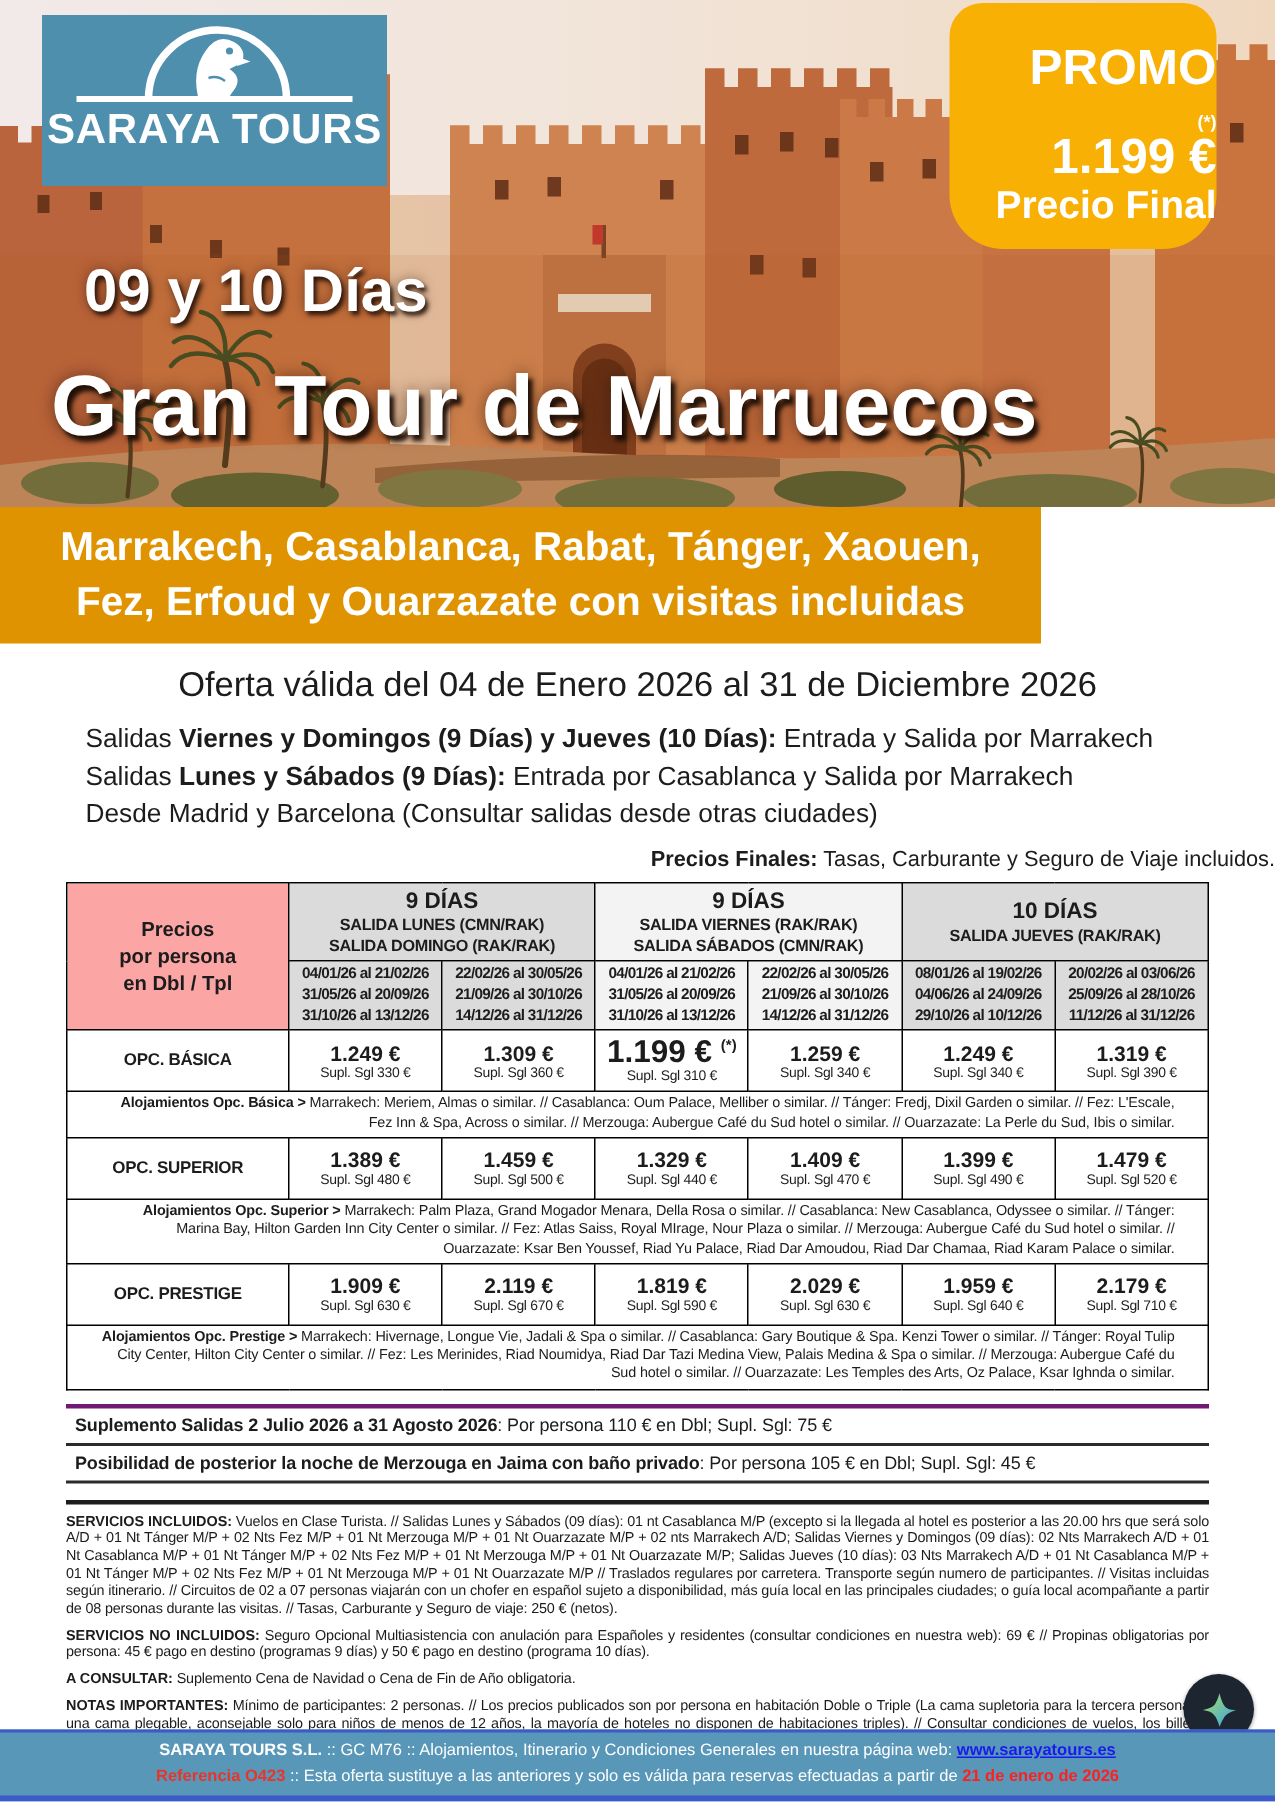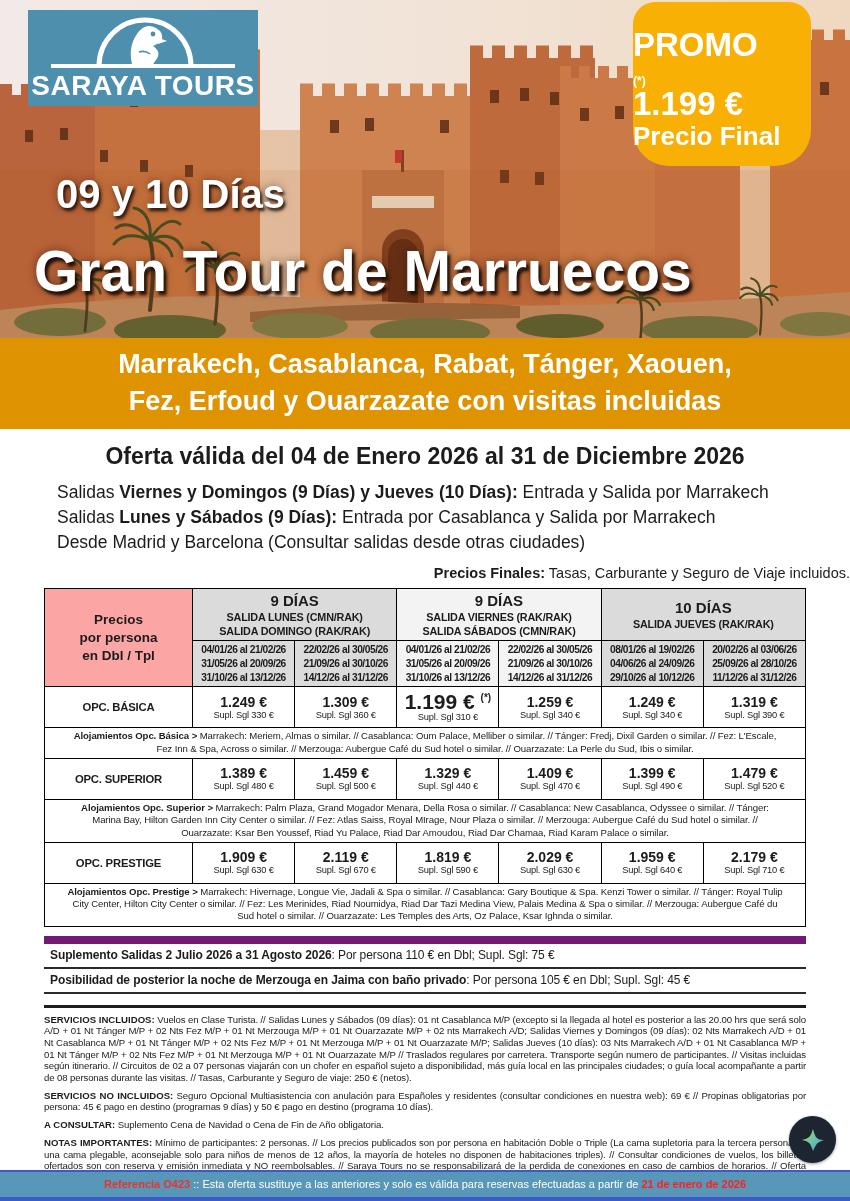--- a/index.html
+++ b/index.html
@@ -1,58 +1,58 @@
 <!DOCTYPE html>
 <html><head>
 <meta charset="utf-8">
 <style>
   html,body{margin:0;padding:0;}
   body{width:850px;height:1201px;position:relative;overflow:hidden;background:#fff;
        font-family:"Liberation Sans",sans-serif;color:#1c1c1c;}
   
   .hero{position:relative;width:850px;height:338px;overflow:hidden;background:#f1e6e4;}
   .hero svg.scene{position:absolute;left:0;top:0;}
-  .logo-box{position:absolute;left:28px;top:10px;width:230px;height:96px;background:#4F8FAE;
+  .logo-box{position:absolute;left:28px;top:10px;width:230px;height:114px;background:#4F8FAE;
             display:flex;flex-direction:column;align-items:center;justify-content:flex-start;}
   .logo-box .brand{color:#fff;font-weight:bold;font-size:28px;letter-spacing:.5px;margin-top:-4px;}
   .promo-box{position:absolute;left:633px;top:2px;width:178px;height:164px;background:#F9B005;
-             border-radius:22px 22px 36px 36px;color:#fff;text-align:left;padding-top:26px;box-sizing:border-box;}
+             border-radius:22px 22px 36px 36px;color:#fff;text-align:right;padding-top:26px;box-sizing:border-box;}
   .promo-box .p1{font-size:33px;font-weight:bold;line-height:1;}
   .promo-box .p2{font-size:12px;font-weight:bold;margin-top:14px;line-height:1;}
   .promo-box .p3{font-size:33px;font-weight:bold;line-height:1.05;}
   .promo-box .p4{font-size:26px;font-weight:bold;line-height:1.15;}
   .hero-duration{position:absolute;left:56px;top:172px;font-size:40px;font-weight:bold;color:#fff;
                  text-shadow:2px 3px 3px rgba(35,18,8,.9),0 0 8px rgba(60,30,15,.55);}
   .hero-title{position:absolute;left:34px;top:238px;font-size:57px;font-weight:bold;color:#fff;white-space:nowrap;
               text-shadow:3px 4px 3px rgba(25,12,5,.92),0 0 10px rgba(50,25,12,.6);}
   
-  .city-band{width:850px;background:#DF9300;color:#fff;text-align:center;
+  .city-band{width:694px;background:#DF9300;color:#fff;text-align:center;
              padding:8px 0 10px;}
   .city-band div{font-size:27px;font-weight:bold;line-height:1.36;}
   
-  .offer-heading{text-align:center;font-size:23px;font-weight:bold;margin:14px 0 4px;}
+  .offer-heading{text-align:center;font-size:23px;font-weight:normal;margin:14px 0 4px;}
   .salidas{margin:10px 0 0 57px;font-size:17.5px;line-height:25px;}
   .precios-finales{text-align:right;font-size:14.5px;margin-top:10px;}
   
   table.tbl{border-collapse:collapse;table-layout:fixed;width:762px;margin:7px 0 0 44px;}
   .tbl td{border:1px solid #000;text-align:center;vertical-align:middle;padding:1px 2px;overflow:hidden;}
   .g1{background:#DBDBDB;} .g2{background:#F3F3F3;}
   .hdr-title{font-size:15px;font-weight:bold;line-height:1.15;text-align:center;}
   .hdr-sub{font-size:10.8px;font-weight:bold;line-height:1.3;letter-spacing:-.2px;}
   .dates div{font-size:10.2px;font-weight:bold;line-height:1.4;letter-spacing:-.45px;white-space:nowrap;}
   .corner{font-size:13.5px;font-weight:bold;line-height:1.35;background:#fca5a5;}
   .optlabel{font-size:11.3px;font-weight:bold;letter-spacing:-.2px;}
   .price{font-size:14px;font-weight:bold;line-height:1.15;}
   .bigprice{font-size:21px;font-weight:bold;line-height:1;}
   .bigprice sup{font-size:10px;font-weight:bold;}
   .supl{font-size:9.3px;line-height:1.2;letter-spacing:-.2px;}
-  td.notecell{font-size:9.6px;text-align:center;line-height:1.28;padding:2px 22px 3px;letter-spacing:-.1px;}
+  td.notecell{font-size:9.6px;text-align:right;line-height:1.28;padding:2px 22px 3px;letter-spacing:-.1px;}
   .hrow{height:52px;} .drow{height:46px;} .prow{height:41px;}
   
-  .extra-wrap{width:762px;margin:9px 0 0 44px;border-top:8px solid #701a75;}
+  .extra-wrap{width:762px;margin:9px 0 0 44px;border-top:3px solid #701a75;}
   .extra-row{padding:4px 6px 5px;font-size:12px;border-bottom:2px solid #2b2b2b;letter-spacing:-.1px;}
   
   .services{width:762px;margin:11px 0 0 44px;border-top:3px solid #1d1d1d;padding-top:6px;}
   .services p{margin:0 0 6px;font-size:9.6px;line-height:1.22;text-align:justify;letter-spacing:-.12px;}
   .services p b{letter-spacing:0;}
   
   .footer{position:absolute;left:0;right:0;bottom:0;background:#5997B8;
           border-top:2px solid #3D5ACB;border-bottom:4px solid #3D5ACB;
           text-align:center;color:#fff;font-size:11px;line-height:1.5;padding:4px 0 5px;}
   .footer b{font-weight:bold;}
@@ -385,15 +385,18 @@
       <stop offset="0" stop-color="#A8E063"></stop>
           <stop offset="1" stop-color="#38A0E8"></stop>
     </linearGradient>
       </defs>
     <path d="M23 6 Q25.5 16.5 29 20 Q32.5 23.5 40 23 Q31 26 28.5 29.5 Q26 33 23 40 Q20.5 31 17 27.5 Q13.5 24 6 23 Q15 21 17.8 17.8 Q20.6 14.6 23 6 Z" fill="url(#wg)"></path>
   </svg>
 </div>
 
 <div class="footer">
   <div>
+    <b>SARAYA TOURS S.L.</b><span> :: GC M76 ::  Alojamientos, Itinerario y Condiciones Generales en nuestra página web:  </span><a href="#">www.sarayatours.es</a>
+  </div>
+  <div>
     <span class="red1">Referencia O423</span><span> :: Esta oferta sustituye a las anteriores y solo es válida para reservas efectuadas a partir de </span><span class="red2">21 de enero de 2026</span>
   </div>
 </div>
 
 </body></html>

